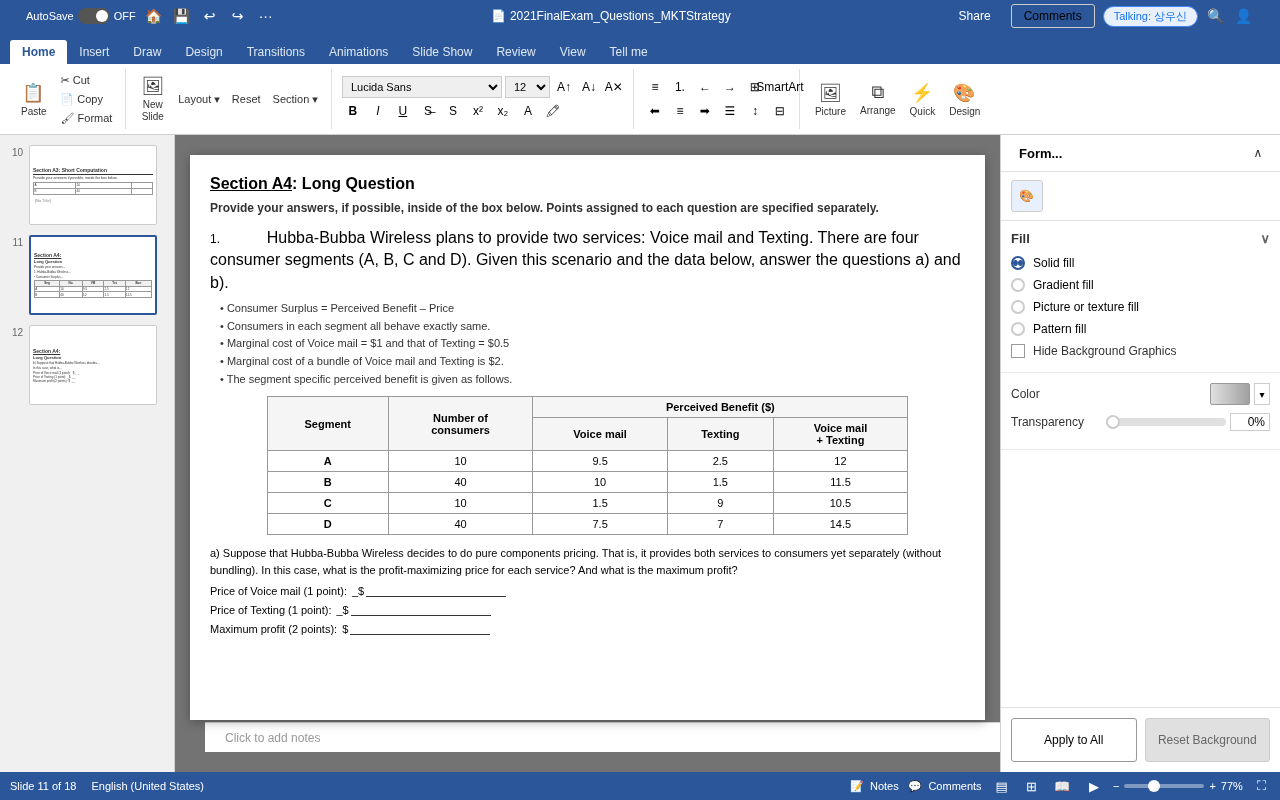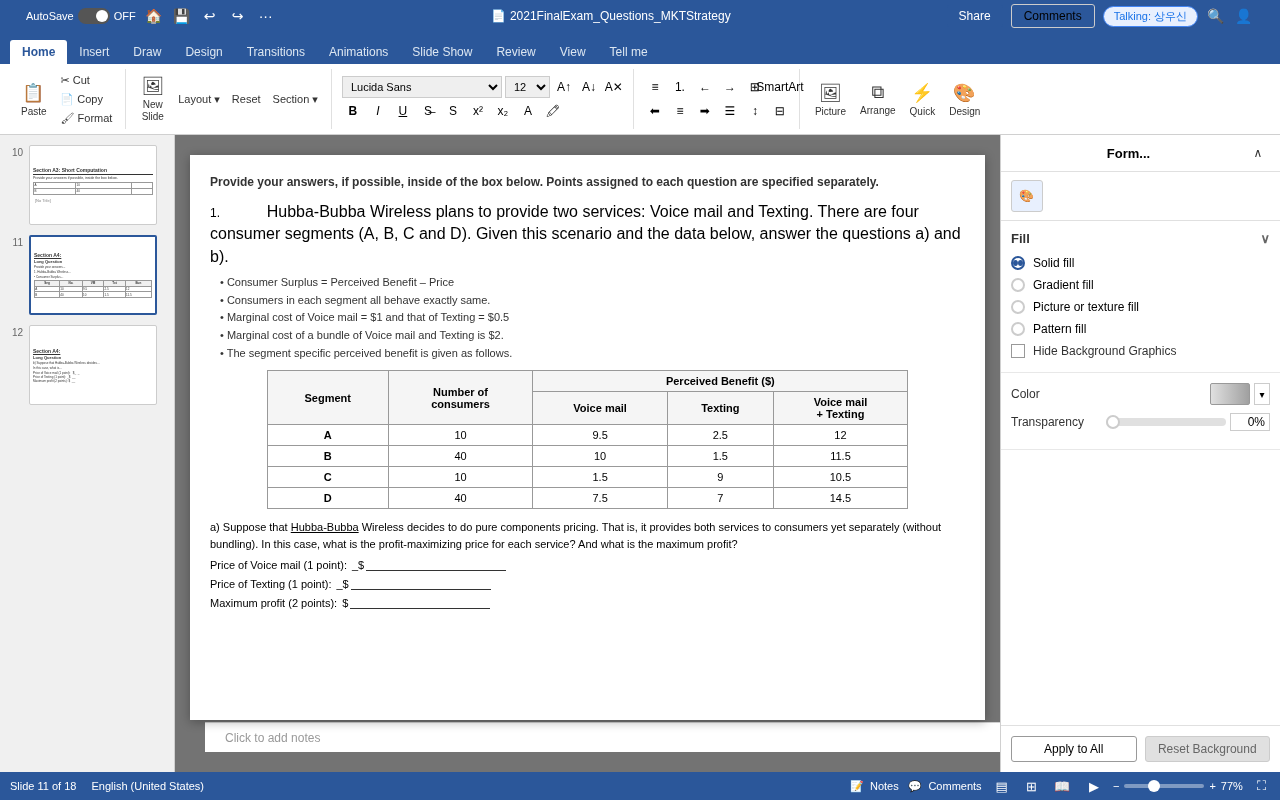--- a/index.html
+++ b/index.html
@@ -70,21 +70,21 @@
     
     .status-bar { height: 28px; background: #2b579a; color: white; display: flex; align-items: center; padding: 0 10px; font-size: 11px; gap: 15px; flex-shrink: 0; }
     .status-right { margin-left: auto; display: flex; align-items: center; gap: 10px; }
     .zoom-control { display: flex; align-items: center; gap: 5px; }
     .zoom-slider { width: 80px; height: 4px; background: rgba(255,255,255,0.4); border-radius: 2px; appearance: none; cursor: pointer; }
     .zoom-slider::-webkit-slider-thumb { appearance: none; width: 12px; height: 12px; border-radius: 50%; background: white; cursor: pointer; }
     .view-btn { color: white; font-size: 13px; cursor: pointer; padding: 2px 4px; }
 
     
     .right-panel { width: 280px; background: white; border-left: 1px solid #d0d0d0; display: flex; flex-direction: column; flex-shrink: 0; overflow: hidden; }
-    .right-panel-top { display: flex; align-items: center; justify-content: flex-end; padding: 6px 10px; gap: 8px; border-bottom: 1px solid #e0e0e0; text-align: center; }
+    .right-panel-top { display: flex; align-items: center; justify-content: flex-end; padding: 6px 10px; gap: 8px; border-bottom: 1px solid #e0e0e0; }
     .panel-collapse-btn { width: 24px; height: 24px; display: flex; align-items: center; justify-content: center; cursor: pointer; border-radius: 3px; font-size: 12px; color: #333; }
     .panel-section { padding: 10px; border-bottom: 1px solid #e8e8e8; }
     .panel-section-title { font-size: 13px; font-weight: 600; margin-bottom: 10px; display: flex; align-items: center; justify-content: space-between; color: #333; }
     .panel-section-title .collapse-icon { cursor: pointer; color: #666; }
 
     
     .fill-option { display: flex; align-items: center; gap: 8px; margin-bottom: 8px; cursor: pointer; font-size: 12px; }
     .radio-btn { width: 14px; height: 14px; border-radius: 50%; border: 2px solid #ccc; display: flex; align-items: center; justify-content: center; flex-shrink: 0; }
     .radio-btn.selected { border-color: #2b579a; background: white; }
     .radio-btn.selected::after { content: ''; width: 6px; height: 6px; border-radius: 50%; background: #2b579a; }
@@ -94,21 +94,21 @@
     .transparency-row { display: flex; align-items: center; justify-content: space-between; margin-bottom: 8px; }
     .transparency-label { font-size: 12px; color: #333; }
     .transparency-slider { width: 120px; height: 8px; background: #e0e0e0; border-radius: 4px; appearance: none; cursor: pointer; }
     .transparency-slider::-webkit-slider-thumb { appearance: none; width: 14px; height: 14px; border-radius: 50%; background: white; border: 2px solid #ccc; cursor: pointer; }
     .transparency-value { font-size: 12px; border: 1px solid #ccc; padding: 1px 4px; width: 40px; text-align: right; }
     .hide-bg-row { display: flex; align-items: center; gap: 8px; font-size: 12px; color: #333; cursor: pointer; margin-bottom: 4px; }
     .checkbox { width: 14px; height: 14px; border: 1px solid #999; background: white; display: flex; align-items: center; justify-content: center; flex-shrink: 0; }
 
     
     .panel-bottom { padding: 10px; margin-top: auto; display: flex; gap: 8px; border-top: 1px solid #e0e0e0; }
-    .apply-all-btn { background: white; border: 1px solid #999; padding: 5px 12px; font-size: 12px; border-radius: 3px; cursor: pointer; flex: 1; }
+    .apply-all-btn { background: white; border: 1px solid #999; padding: 14px 12px; font-size: 12px; border-radius: 3px; cursor: pointer; flex: 1; }
     .reset-bg-btn { background: #e0e0e0; border: 1px solid #ccc; padding: 5px 12px; font-size: 12px; border-radius: 3px; cursor: pointer; flex: 1; color: #666; }
   </style>
 </head>
 <body>
 
 <div class="title-bar">
   <div class="title-bar-left">
     <div class="autosave">
       <span>AutoSave</span>
       <div class="autosave-toggle"></div>
@@ -320,20 +320,23 @@
           <div style="font-size:3px;">Price of Texting (1 point): _$___</div>
           <div style="font-size:3px;">Maximum profit (2 points): $___</div>
         </div>
       </div>
     </div>
   </div>
 
   <div class="canvas-area">
     <div class="slide-canvas">
 
+      <div class="slide-title">
+        <span class="underline">Section A4</span><span>: Long Question</span>
+      </div>
 
       <div class="slide-subtitle">Provide your answers, if possible, inside of the box below. Points assigned to each question are specified separately.</div>
 
       <div class="question-num">
         <span>1.</span>
         &nbsp;<span style="font-size:16px;line-height:1.4;margin-left:40px;">Hubba-Bubba Wireless plans to provide two services: Voice mail and Texting. There are four consumer segments (A, B, C and D). Given this scenario and the data below, answer the questions a) and b).</span>
       </div>
 
       <div style="margin: 6px 0;">
         <div class="bullet">• Consumer Surplus = Perceived Benefit – Price</div>
@@ -384,21 +387,21 @@
                 <td>40</td>
                 <td>7.5</td>
                 <td>7</td>
                 <td>14.5</td>
             </tr>
           </tbody>
         </table>
       </div>
 
       <div class="part-a">
-        a) Suppose that <span style="text-decoration:underline;margin-top:36px;">Hubba-Bubba</span> Wireless decides to do pure components pricing. That is, it provides both services to consumers yet separately (without bundling). In this case, what is the profit-maximizing price for each service? And what is the maximum profit?
+        a) Suppose that <span style="margin-top:36px;">Hubba-Bubba</span> Wireless decides to do pure components pricing. That is, it provides both services to consumers yet separately (without bundling). In this case, what is the profit-maximizing price for each service? And what is the maximum profit?
       </div>
 
       <div class="answer-line">
         <span>Price of Voice mail (1 point):</span>
         <span style="margin-left:5px;">_$</span>
         <span class="underline-input" style="width:140px;border-bottom:1px solid #333;display:inline-block;margin-left:2px;">&nbsp;</span>
       </div>
       <div class="answer-line">
         <span>Price of Texting (1 point):</span>
         <span style="margin-left:5px;">_$</span>

